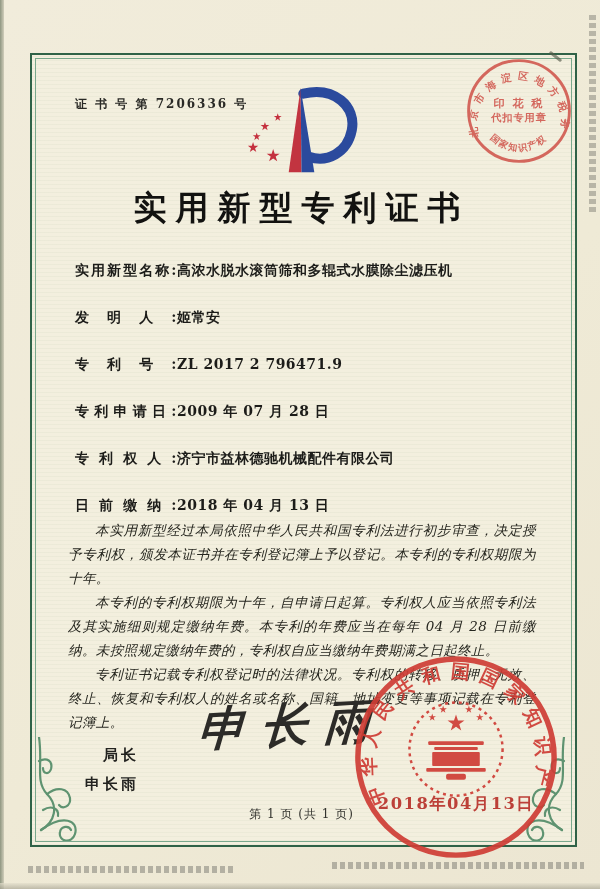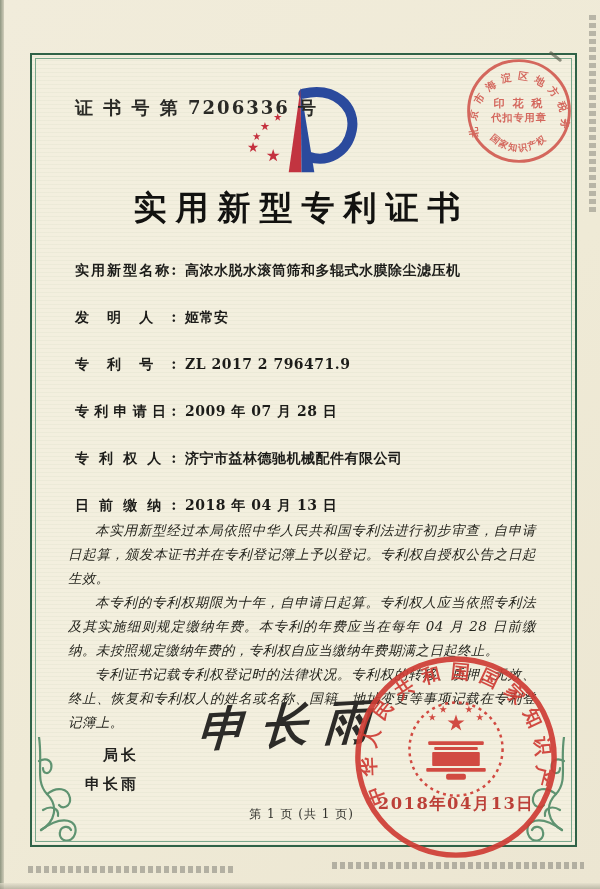--- a/index.html
+++ b/index.html
@@ -12,29 +12,29 @@
              background:linear-gradient(90deg,#76816b,#c9c6b3);opacity:.8;}
   .edge-bottom{position:absolute;left:0;bottom:0;width:600px;height:6px;
                background:linear-gradient(0deg,#a9a695,#e4dfcc);opacity:.7;}
   
   .frame{position:absolute;left:30px;top:53px;width:543px;height:790px;
          border:2px solid #2f6247;background:
          repeating-linear-gradient(0deg,rgba(122,153,112,.06) 0 1px,rgba(0,0,0,0) 1px 4px),
          #f3efde;}
   .frame-inner{position:absolute;left:3px;top:3px;right:3px;bottom:3px;
                border:1px solid #79a88c;pointer-events:none;}
-  .cert-no{position:absolute;left:75px;top:96px;font-size:18px;color:#2a2a26;
+  .cert-no{position:absolute;left:75px;top:96px;font-size:12px;color:#2a2a26;
            letter-spacing:2px;font-weight:600;}
   .title{position:absolute;left:30px;top:186px;width:543px;text-align:center;
          font-size:33px;font-weight:700;color:#121210;letter-spacing:9px;}
   .fields{position:absolute;left:75px;top:262px;width:470px;}
   .field-row{position:absolute;left:0;display:flex;font-size:14px;color:#1c1c19;
              font-weight:600;letter-spacing:.5px;white-space:nowrap;}
   .field-label{display:inline-block;width:102px;text-align:justify;text-align-last:justify;}
-  .field-value{margin-left:8px;}
+  .field-value{}
   .body-text{position:absolute;left:68px;top:518px;width:468px;font-size:13.5px;
              line-height:1.78;color:#26261f;font-style:italic;text-align:justify;}
   .body-text p{margin:0;text-indent:2em;letter-spacing:.4px;}
   .sig-labels{position:absolute;left:85px;top:741px;font-size:15px;font-weight:700;
               color:#232320;line-height:1.9;letter-spacing:3px;text-align:right;}
   .signature{position:absolute;left:198px;top:694px;font-size:47px;color:#2c2b28;
              font-weight:600;font-style:italic;letter-spacing:16px;
              transform:rotate(-3deg) skewX(-6deg);white-space:nowrap;}
   .footer{position:absolute;left:30px;top:806px;width:543px;text-align:center;
           font-size:12px;color:#33332e;letter-spacing:1px;}
@@ -124,21 +124,21 @@
       <span class="field-label">专利权人:</span>
       <span class="field-value">济宁市益林德驰机械配件有限公司</span>
     </div>
     <div class="field-row" style="top:235px">
       <span class="field-label">日前缴纳:</span>
       <span class="field-value">2018 年 04 月 13 日</span>
     </div>
   </div>
 
   <div class="body-text">
-    <p>本实用新型经过本局依照中华人民共和国专利法进行初步审查，自申请日起算，颁发本证书并在专利登记簿上予以登记。专利权自授权公告之日起生效。</p>
+    <p>本实用新型经过本局依照中华人民共和国专利法进行初步审查，决定授予专利权，颁发本证书并在专利登记簿上予以登记。本专利的专利权期限为十年。</p>
     <p>本专利的专利权期限为十年，自申请日起算。专利权人应当依照专利法及其实施细则规定缴纳年费。本专利的年费应当在每年 04 月 28 日前缴纳。未按照规定缴纳年费的，专利权自应当缴纳年费期满之日起终止。</p>
     <p>专利证书记载专利权登记时的法律状况。专利权的转移、质押、无效、终止、恢复和专利权人的姓名或名称、国籍、地址变更等事项记载在专利登记簿上。</p>
   </div>
 
   <svg class="flourish bl" viewBox="0 0 88 104">
     <g fill="none" stroke="#4f8a66" stroke-width="2.2" opacity=".9" stroke-linecap="round">
       <path d="M6,0 C10,28 2,44 14,57 C26,69 22,85 8,93"></path>
       <path d="M8,93 C30,77 46,83 42,97 C39,107 25,105 27,95 C28,89 36,88 38,93"></path>
       <path d="M14,57 C24,49 35,51 37,61 C38,69 30,73 26,68"></path>
       <path d="M6,24 C14,20 20,24 18,32 C16,38 10,37 10,31"></path>

